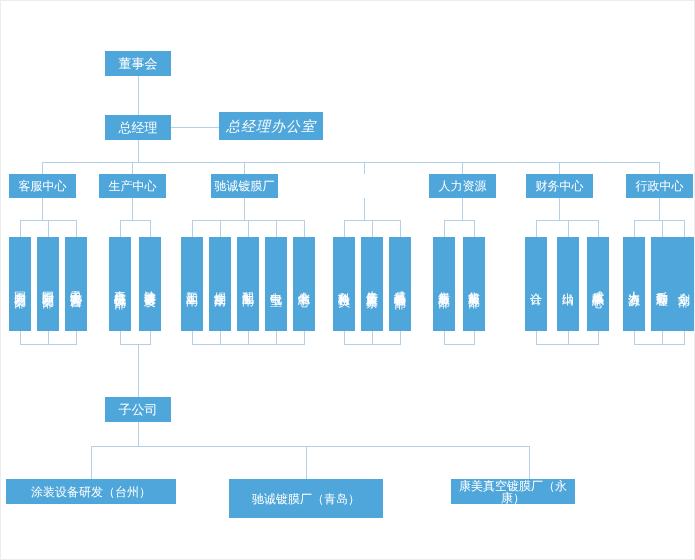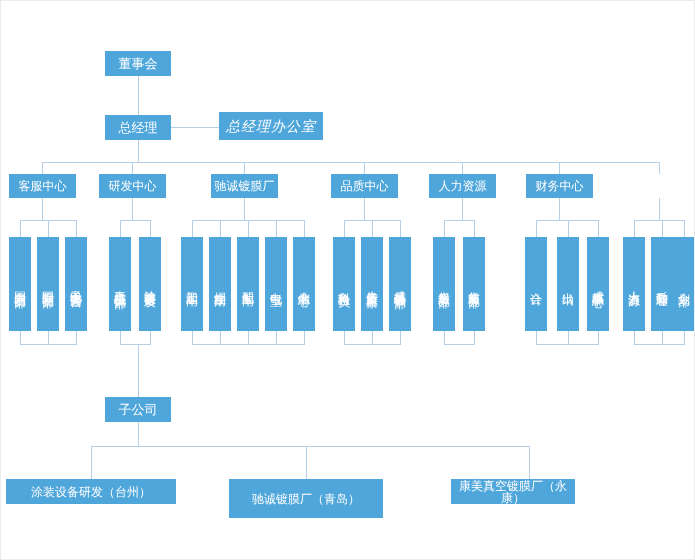--- a/index.html
+++ b/index.html
@@ -120,25 +120,25 @@
     <div class="ln" style="left:90px;top:445px;width:1px;height:33px"></div>
     <div class="ln" style="left:305px;top:445px;width:1px;height:33px"></div>
     <div class="ln" style="left:528px;top:445px;width:1px;height:33px"></div>
   </div>
 
   <div class="node top" style="left:104px;top:50px;width:66px;height:25px">董事会</div>
   <div class="node top" style="left:104px;top:114px;width:66px;height:25px">总经理</div>
   <div class="node office" style="left:218px;top:111px;width:104px;height:28px">总经理办公室</div>
 
   <div class="node" style="left:8px;top:173px;width:67px;height:24px">客服中心</div>
-  <div class="node" style="left:98px;top:173px;width:67px;height:24px">研发中心</div>
+  <div class="node" style="left:98px;top:173px;width:67px;height:24px">生产中心</div>
   <div class="node" style="left:210px;top:173px;width:67px;height:24px">驰诚镀膜厂</div>
-  <div class="node" style="left:330px;top:173px;width:67px;height:24px">品质中心</div>
   <div class="node" style="left:428px;top:173px;width:67px;height:24px">人力资源</div>
   <div class="node" style="left:525px;top:173px;width:67px;height:24px">财务中心</div>
+  <div class="node" style="left:625px;top:173px;width:67px;height:24px">行政中心</div>
 
   <div class="node vert" style="left:8px;top:236px;width:22px;height:94px">国内贸易部</div>
   <div class="node vert" style="left:36px;top:236px;width:22px;height:94px">国际贸易部</div>
   <div class="node vert" style="left:64px;top:236px;width:22px;height:94px">电子商务运营</div>
 
   <div class="node vert" style="left:108px;top:236px;width:22px;height:94px">真空机械设计部</div>
   <div class="node vert" style="left:138px;top:236px;width:22px;height:94px">涂装设备研发</div>
 
   <div class="node vert" style="left:180px;top:236px;width:22px;height:94px">加工车间</div>
   <div class="node vert" style="left:208px;top:236px;width:22px;height:94px">焊接车间</div>

